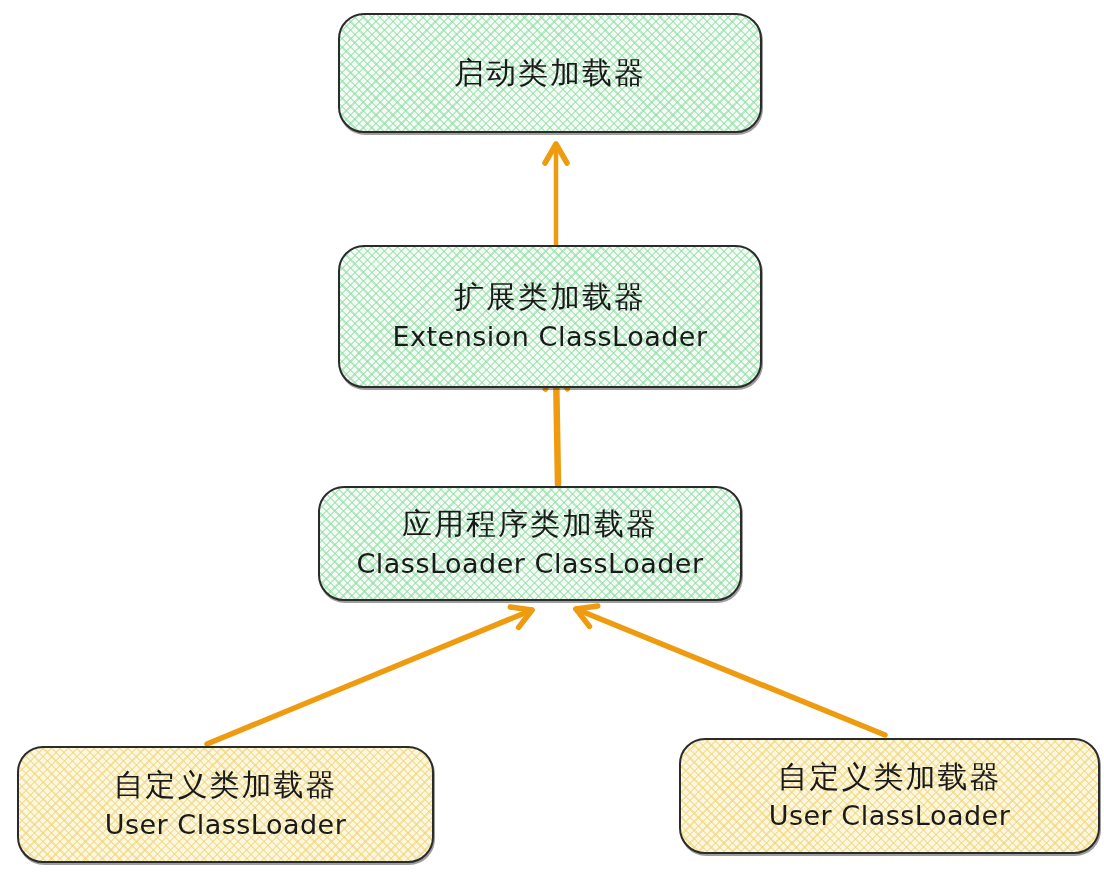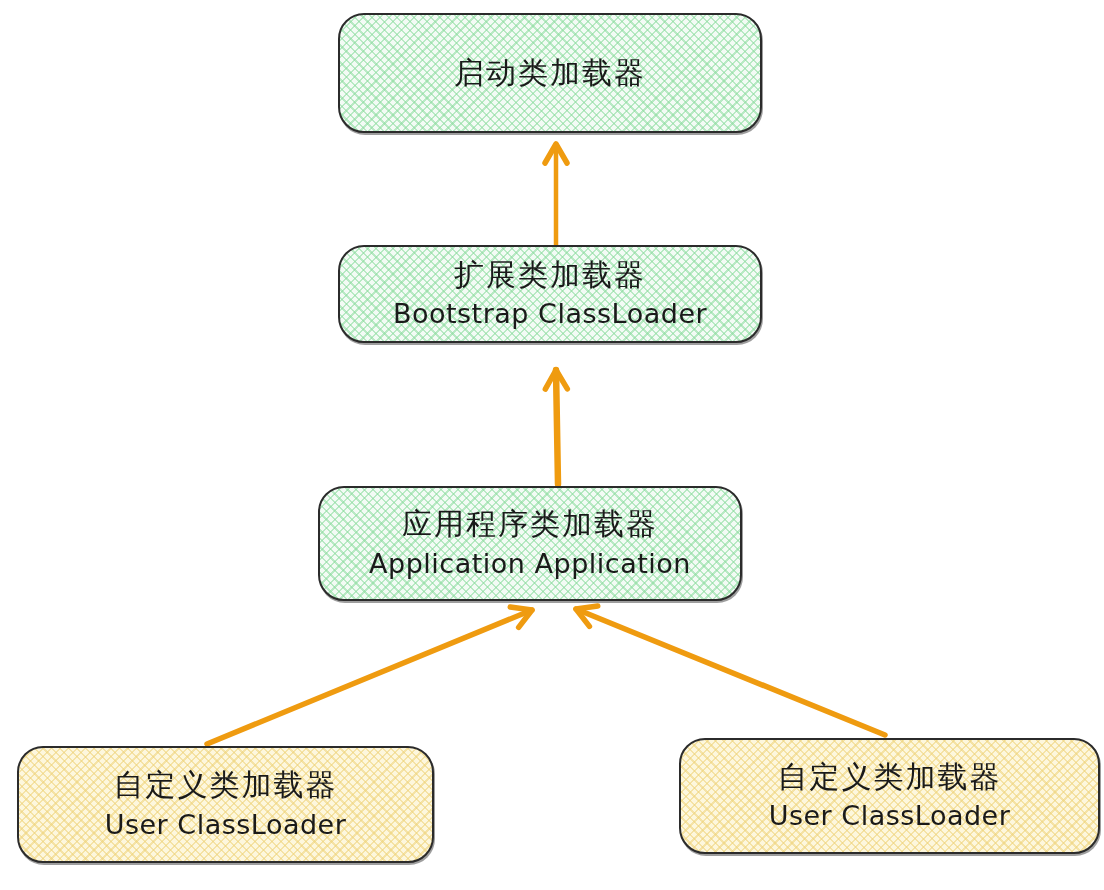--- a/index.html
+++ b/index.html
@@ -46,21 +46,21 @@
       repeating-linear-gradient(45deg,  rgba(137,219,156,0.55) 0px, rgba(137,219,156,0.55) 1.6px, transparent 1.6px, transparent 6px),
       repeating-linear-gradient(-45deg, rgba(137,219,156,0.55) 0px, rgba(137,219,156,0.55) 1.6px, transparent 1.6px, transparent 6px);
   }
   .yellow {
     background-color: #fdf7dd;
     background-image:
       repeating-linear-gradient(45deg,  rgba(238,210,120,0.55) 0px, rgba(238,210,120,0.55) 1.6px, transparent 1.6px, transparent 6px),
       repeating-linear-gradient(-45deg, rgba(238,210,120,0.55) 0px, rgba(238,210,120,0.55) 1.6px, transparent 1.6px, transparent 6px);
   }
   #node-bootstrap   { left: 338px; top: 13px;  width: 424px; height: 120px; }
-  #node-extension   { left: 338px; top: 245px; width: 424px; height: 98px; }
+  #node-extension   { left: 338px; top: 245px; width: 424px; height: 143px; }
   #node-application { left: 318px; top: 486px; width: 424px; height: 115px; }
   #node-user-left   { left: 17px;  top: 746px; width: 417px; height: 117px; }
   #node-user-right  { left: 679px; top: 738px; width: 421px; height: 116px; }
   svg.arrows {
     position: absolute;
     left: 0; top: 0;
     width: 1104px;
     height: 890px;
     pointer-events: none;
   }
@@ -85,26 +85,26 @@
 
     <path d="M 885 735 L 576 609" fill="none" stroke="#ef9b10" stroke-width="5.5" stroke-linecap="round" marker-end="url(#ah)"></path>
   </svg>
 
   <div class="node green" id="node-bootstrap">
     <div class="zh">启动类加载器</div>
   </div>
 
   <div class="node green" id="node-extension">
     <div class="zh">扩展类加载器</div>
-    <div class="en">Bootstrap ClassLoader</div>
+    <div class="en">Extension ClassLoader</div>
   </div>
 
   <div class="node green" id="node-application">
     <div class="zh">应用程序类加载器</div>
-    <div class="en">Application Application</div>
+    <div class="en">ClassLoader ClassLoader</div>
   </div>
 
   <div class="node yellow" id="node-user-left">
     <div class="zh">自定义类加载器</div>
     <div class="en">User ClassLoader</div>
   </div>
 
   <div class="node yellow" id="node-user-right">
     <div class="zh">自定义类加载器</div>
     <div class="en">User ClassLoader</div>

